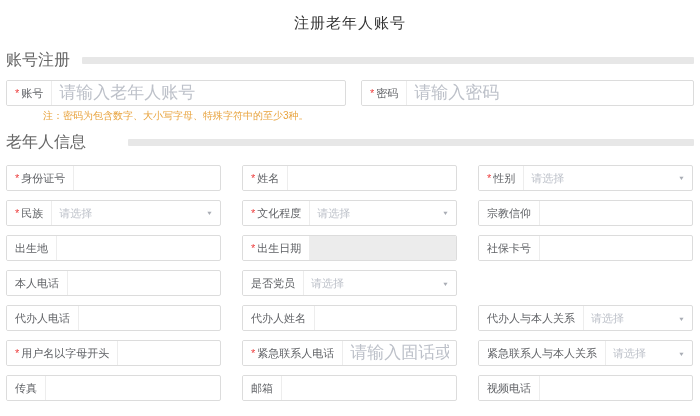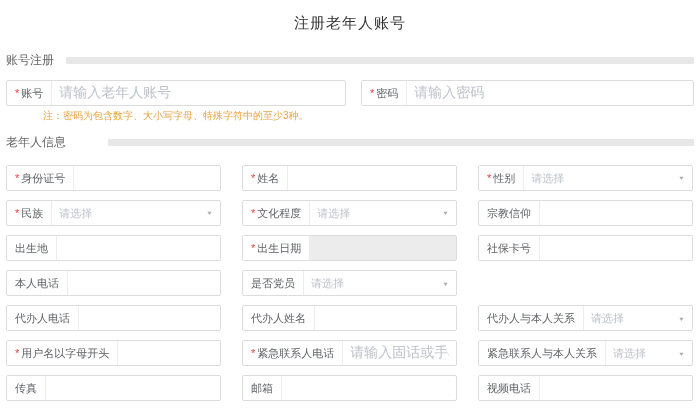--- a/index.html
+++ b/index.html
@@ -6,30 +6,30 @@
   html, body { width: 700px; height: 416px; background: #fff; overflow: hidden;
     font-family: "Liberation Sans", "DejaVu Sans", sans-serif; }
   .page { width: 700px; height: 416px; padding: 0 6px; }
 
   .title { padding-top: 14px; height: 38px; text-align: center; font-size: 15px;
     font-weight: 500; color: #333; letter-spacing: 1px; }
 
   .section-header { display: flex; align-items: center; height: 13px; }
   .sh-account { margin-top: 16px; }
   .sh-info { margin-top: 14px; gap: 30px; }
-  .section-title { font-size: 12px; color: #666; white-space: nowrap; }
+  .section-title { font-size: 16px; color: #666; white-space: nowrap; }
   .section-bar { flex: 1; height: 7px; background: #e7e7e7; margin-left: 12px; border-radius: 1px; }
 
   .field { display: flex; align-items: stretch; height: 26px; border: 1px solid #dcdcdc;
     border-radius: 2px; background: #fff; overflow: hidden; }
   .flabel { display: flex; align-items: center; padding: 0 8px; font-size: 11px;
     color: #606266; white-space: nowrap; border-right: 1px solid #ededed; background: #fff; }
   .req { color: #ed3f3f; margin-right: 2px; font-size: 11px; }
   .finput { flex: 1; min-width: 0; border: none; outline: none; padding: 0 7px;
-    font-size: 14px; color: #333; background: transparent;
+    font-size: 17px; color: #333; background: transparent;
     font-family: Liberation Mono, monospace; }
   .finput::placeholder { color: #bdc1c9; opacity: 1; }
   .finput:disabled { background: #ececec; }
   .fselect { flex: 1; min-width: 0; display: flex; align-items: center; padding: 0 7px;
     cursor: pointer; }
   .sel-value { flex: 1; font-size: 11px; color: #bdc1c9; white-space: nowrap; overflow: hidden; }
   .caret { font-size: 7px; color: #a9adb5; transform: scaleY(0.8); margin-left: 4px; }
 
   .account-row { display: flex; margin-top: 13px; }
   .f-account { width: 341px; }

